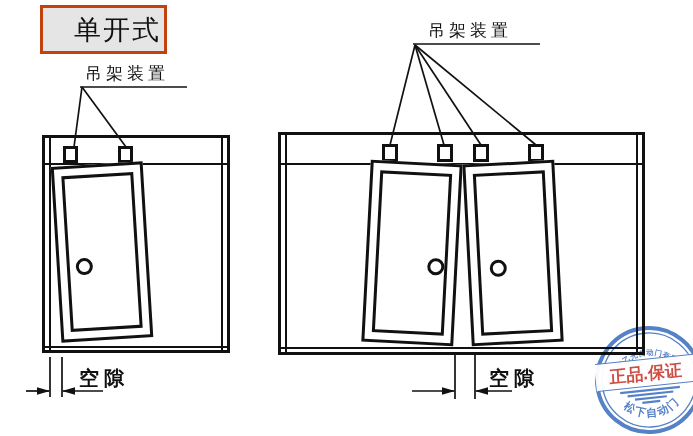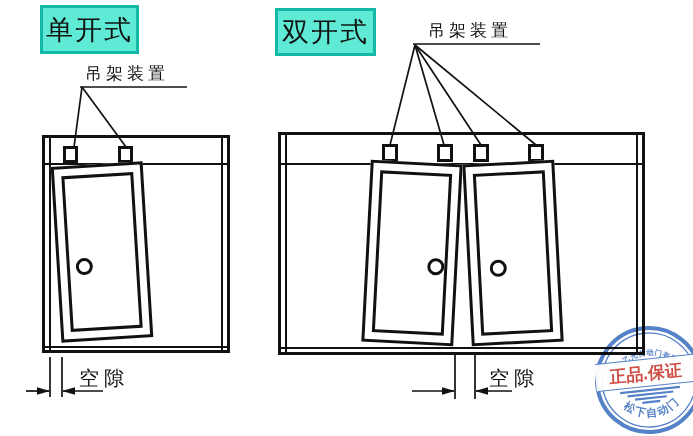--- a/index.html
+++ b/index.html
@@ -2,28 +2,28 @@
 <html><head>
 <meta charset="utf-8">
 <style>
   html,body{margin:0;padding:0;background:#fff;}
   #stage{
     position:relative;width:693px;height:436px;background:#fff;overflow:hidden;
     font-family:"Liberation Sans","DejaVu Sans",sans-serif;color:#111;
   }
   
   .title-box{
-    position:absolute;border:3px solid #14b8a6;background:#5eead4;
+    position:absolute;border:3px solid #c2410c;background:#e5e5e5;
     display:flex;align-items:center;justify-content:center;
-    font-size:27px;letter-spacing:2px;color:#111;white-space:nowrap;
+    font-size:27px;letter-spacing:2px;color:#111;white-space:nowrap;padding-left:28px;
   }
   
   .lbl{position:absolute;color:#111;white-space:nowrap;}
   .hanger-lbl{font-size:17px;letter-spacing:4px;}
-  .gap-lbl{font-size:20px;letter-spacing:5px;}
+  .gap-lbl{font-size:20px;letter-spacing:5px;font-weight:bold;}
   
   .frame{position:absolute;border:3px solid #111;background:transparent;box-sizing:border-box;}
   .ink{position:absolute;background:#111;}
   
   .hanger{position:absolute;border:3px solid #111;background:#fff;box-sizing:border-box;}
   
   .door{position:absolute;border:3px solid #111;background:#fff;box-sizing:border-box;}
   .door-inner{position:absolute;left:7px;top:7px;right:7px;bottom:7px;border:3px solid #111;box-sizing:border-box;}
   .knob{position:absolute;width:17px;height:17px;border:3px solid #111;border-radius:50%;box-sizing:border-box;background:#fff;}
   
@@ -54,23 +54,20 @@
   <div class="hanger" style="left:63px;top:146px;width:15px;height:17px;"></div>
   <div class="hanger" style="left:118px;top:146px;width:15px;height:17px;"></div>
 
   <div class="door" style="left:56px;top:164px;width:92px;height:176px;transform:rotate(-3.5deg);">
     <div class="door-inner"></div>
     <div class="knob" style="left:16px;top:90px;"></div>
   </div>
 
   <div class="lbl gap-lbl" style="left:79px;top:365px;">空隙</div>
 
-  <div class="title-box" style="left:275px;top:8px;width:95px;height:42px;">
-    <span>双开式</span>
-  </div>
 
   <div class="lbl hanger-lbl" style="left:428px;top:19px;">吊架装置</div>
 
   <div class="frame" style="left:278px;top:132px;width:367px;height:223px;"></div>
   <div class="ink" style="left:285px;top:135px;width:2px;height:217px;"></div>
   <div class="ink" style="left:636px;top:135px;width:2px;height:217px;"></div>
   <div class="ink" style="left:281px;top:163px;width:361px;height:2px;"></div>
   <div class="ink" style="left:281px;top:347px;width:361px;height:2px;"></div>
 
   <div class="hanger" style="left:382px;top:144px;width:16px;height:18px;"></div>

